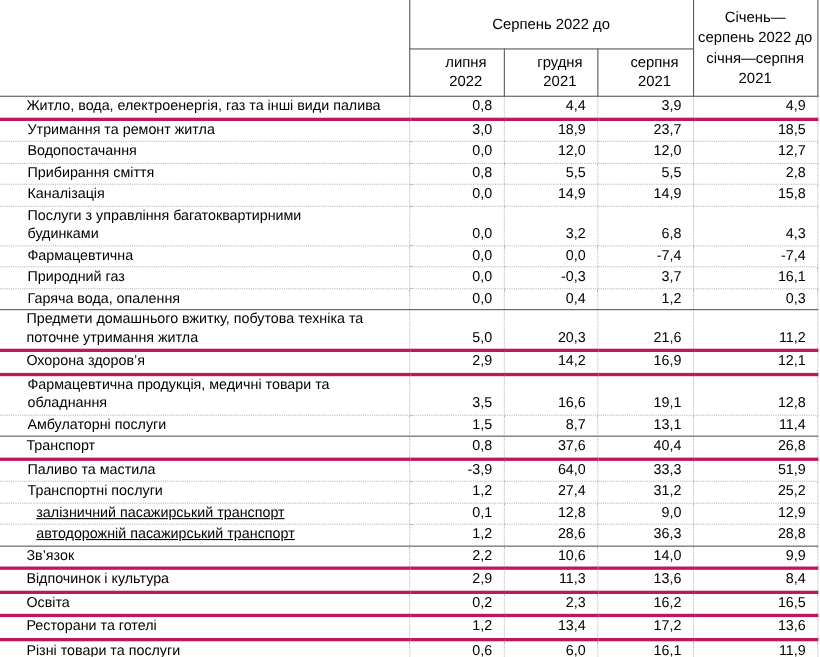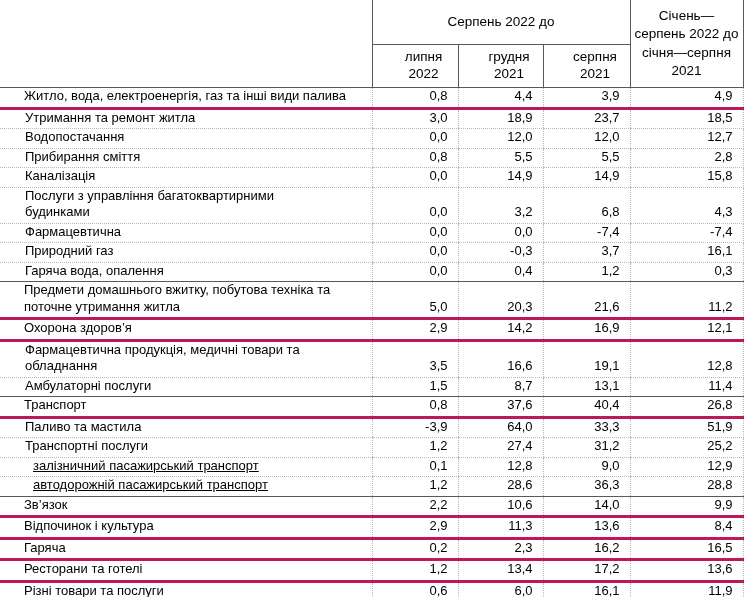--- a/index.html
+++ b/index.html
@@ -240,21 +240,21 @@
         <td class="num">9,9</td>
       </tr>
       <tr class="section lvl0">
         <td class="label">Відпочинок і культура</td>
         <td class="num">2,9</td>
         <td class="num">11,3</td>
         <td class="num">13,6</td>
         <td class="num">8,4</td>
       </tr>
       <tr class="section lvl0">
-        <td class="label">Гаряча</td>
+        <td class="label">Освіта</td>
         <td class="num">0,2</td>
         <td class="num">2,3</td>
         <td class="num">16,2</td>
         <td class="num">16,5</td>
       </tr>
       <tr class="section lvl0">
         <td class="label">Ресторани та готелі</td>
         <td class="num">1,2</td>
         <td class="num">13,4</td>
         <td class="num">17,2</td>

